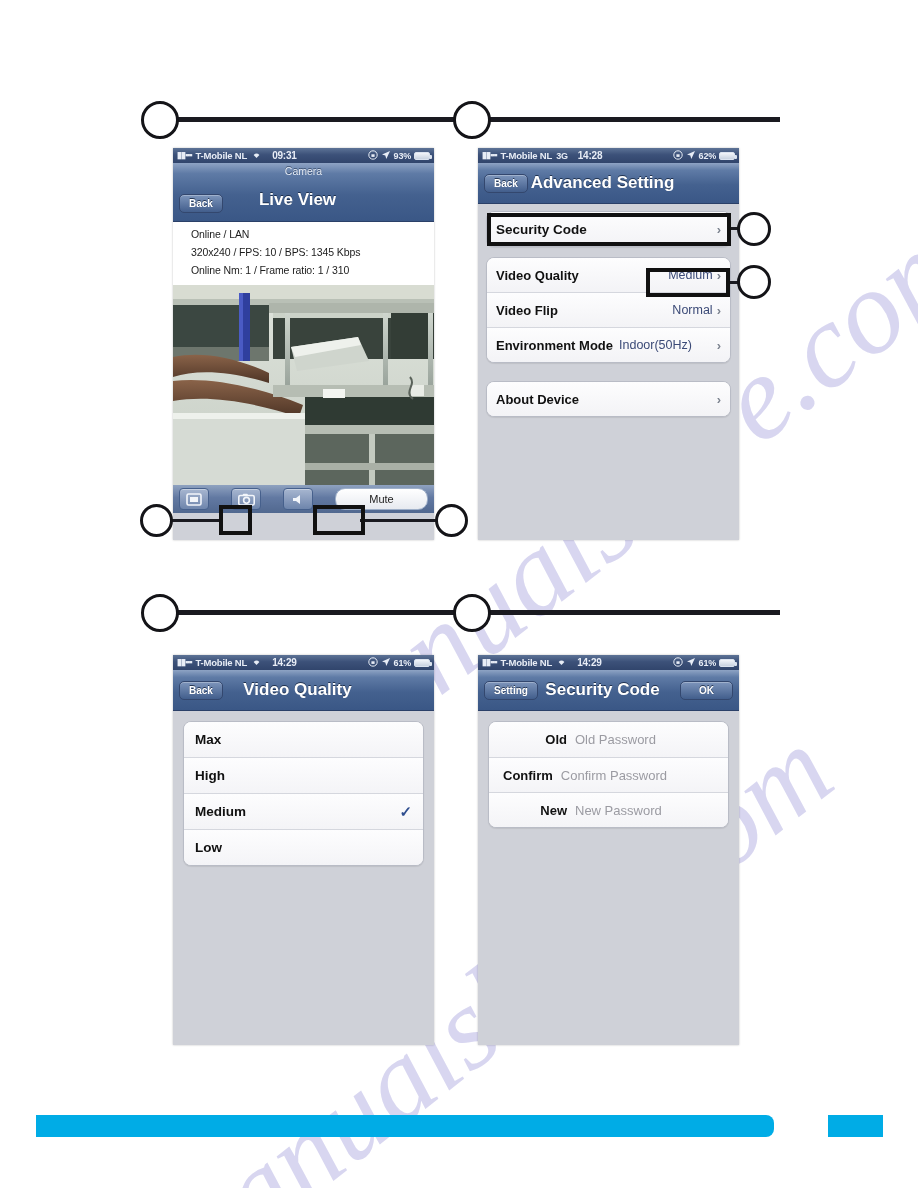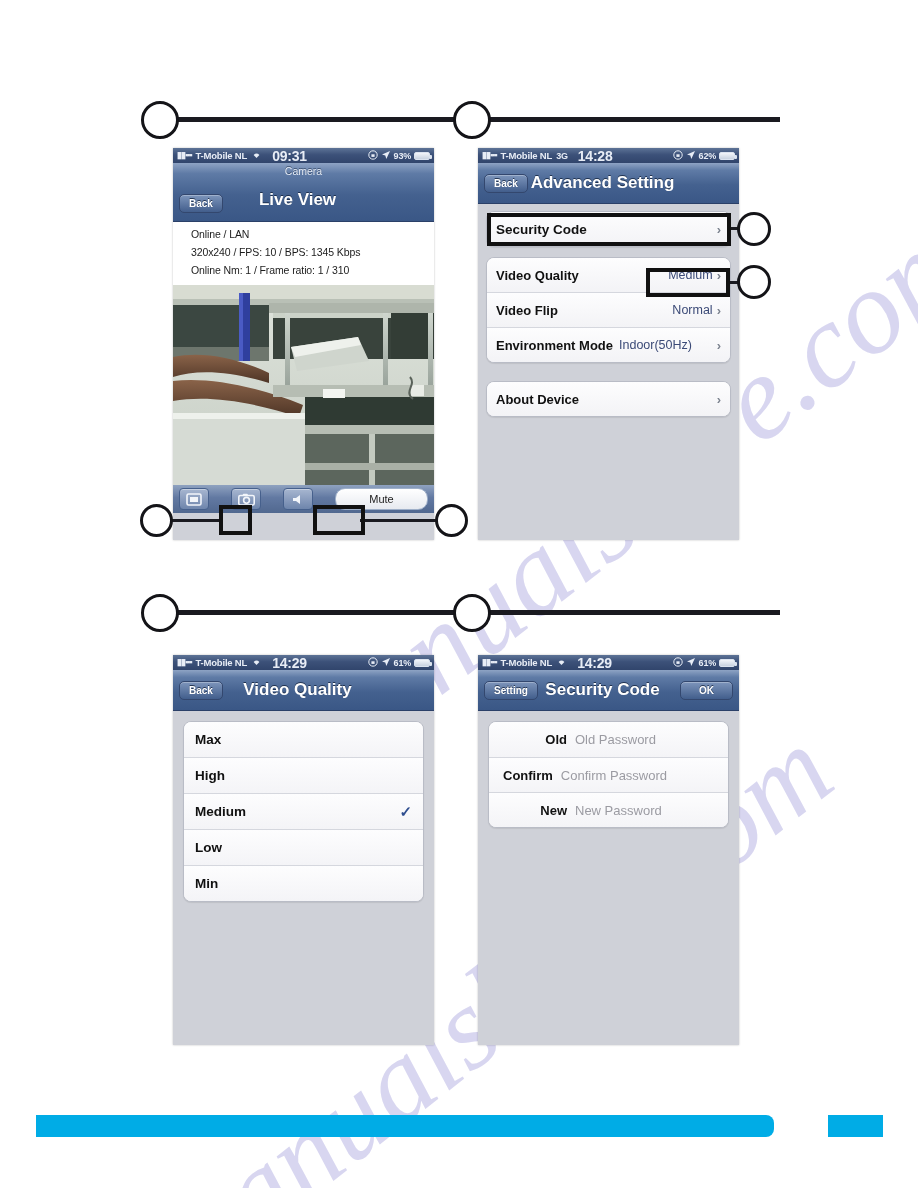--- a/index.html
+++ b/index.html
@@ -40,21 +40,21 @@
     height:15px;
     background:linear-gradient(180deg,#5d7396 0%,#3c5179 45%,#31456c 100%);
     display:flex;align-items:center;
     color:#e8edf6;font-size:9px;font-weight:bold;
     padding:0 4px;box-sizing:border-box;gap:4px;
     letter-spacing:-.2px;
   }
   .sb-dots{letter-spacing:-1px;font-size:9px;line-height:1;}
   .sb-carrier{font-size:9.5px;}
   .sb-net{font-size:9px;}
-  .sb-time{font-size:14px;margin-left:6px;}
+  .sb-time{font-size:10px;margin-left:6px;}
   .sb-right{margin-left:auto;display:flex;align-items:center;gap:3px;}
   .sb-icon{font-size:9px;}
   .batt{
     display:inline-block;width:16px;height:8px;border:1px solid #dbe3ef;
     border-radius:2px;position:relative;box-sizing:border-box;
     background:linear-gradient(180deg,#f2f5fa,#c8d2e0);
   }
   .batt::after{
     content:"";position:absolute;right:-3px;top:2px;width:2px;height:4px;
     background:#dbe3ef;border-radius:0 1px 1px 0;
@@ -427,23 +427,20 @@
         <div class="optrow">
           <span>High</span>
         </div>
         <div class="optrow">
           <span>Medium</span>
           <span class="check">✓</span>
         </div>
         <div class="optrow">
           <span>Low</span>
         </div>
-        <div class="optrow">
-          <span>Min</span>
-        </div>
       </div>
     </div>
   </div>
 
   <div class="phone" style="left:478px;top:655px;width:261px;height:390px;">
 
     <div class="statusbar">
       <span class="sb-dots">▮▮▪▪▪</span>
       <span class="sb-carrier">T-Mobile NL</span>
       <span class="sb-icon">

